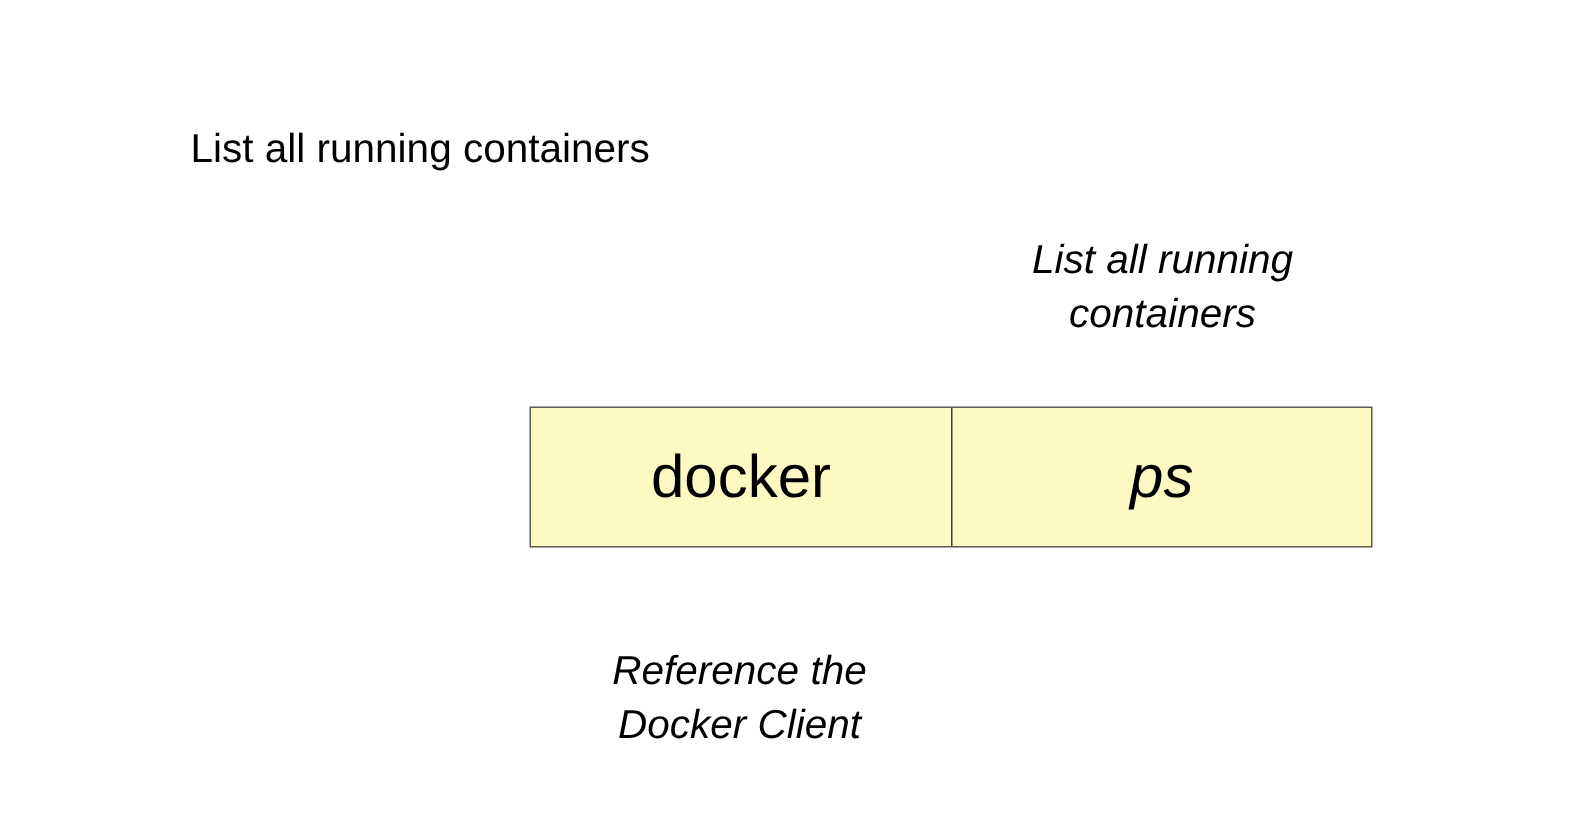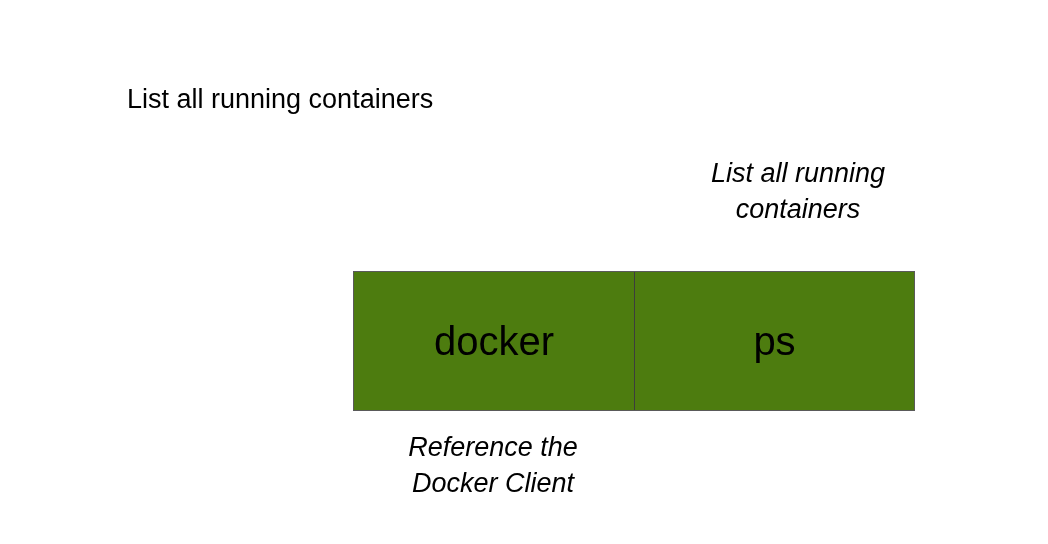--- a/index.html
+++ b/index.html
@@ -31,53 +31,54 @@
     position: absolute;
     width: 280px;
     font-size: 27px;
     line-height: 36px;
     font-style: italic;
     text-align: center;
     color: #000000;
     white-space: pre-line;
   }
   .annotation-top {
-    left: 658px;
+    left: 635px;
     top: 126px;
   }
   .annotation-bottom {
     left: 353px;
     top: 400px;
   }
   .command-box {
     position: absolute;
     left: 353px;
     top: 242px;
     width: 562px;
-    height: 140px;
+    height: 94px;
     box-sizing: border-box;
     border: 1px solid #5a5a5a;
     display: flex;
-    background: #4d7c0f;
+    background: #fef9c3;
   }
   .command-cell {
     box-sizing: border-box;
     display: flex;
     align-items: center;
     justify-content: center;
     font-size: 40px;
     line-height: 1;
     color: #000000;
   }
   .command-cell.first {
     width: 281px;
     border-right: 1px solid #3d3d3d;
   }
   .command-cell.second {
     flex: 1;
+    font-style: italic;
   }
 </style>
 </head>
 <body>
 
 <div class="slide">
 
   <div class="slide-title">List all running containers</div>
 
   <div class="annotation annotation-top">List all running

